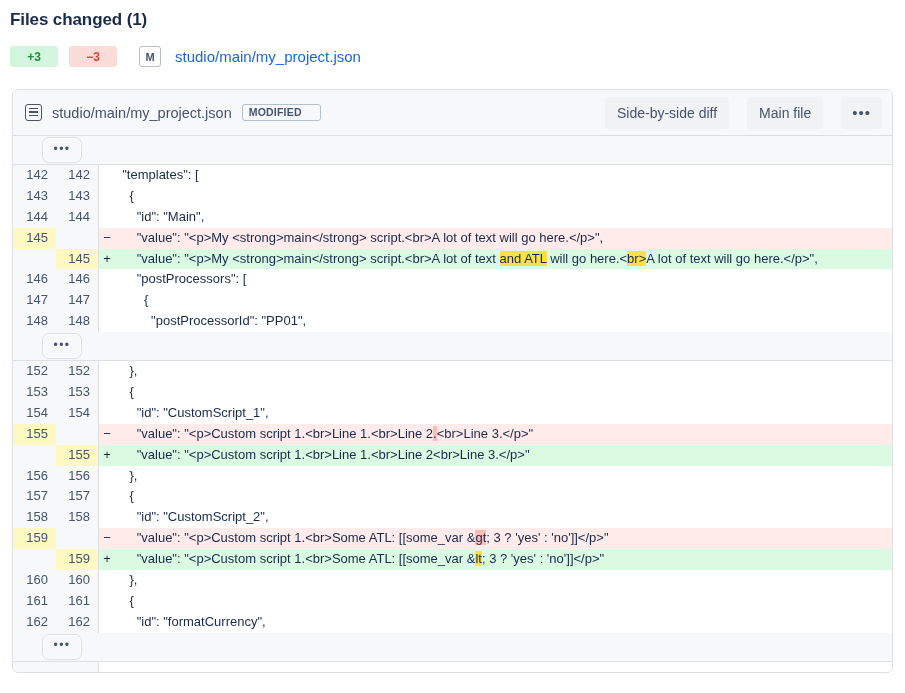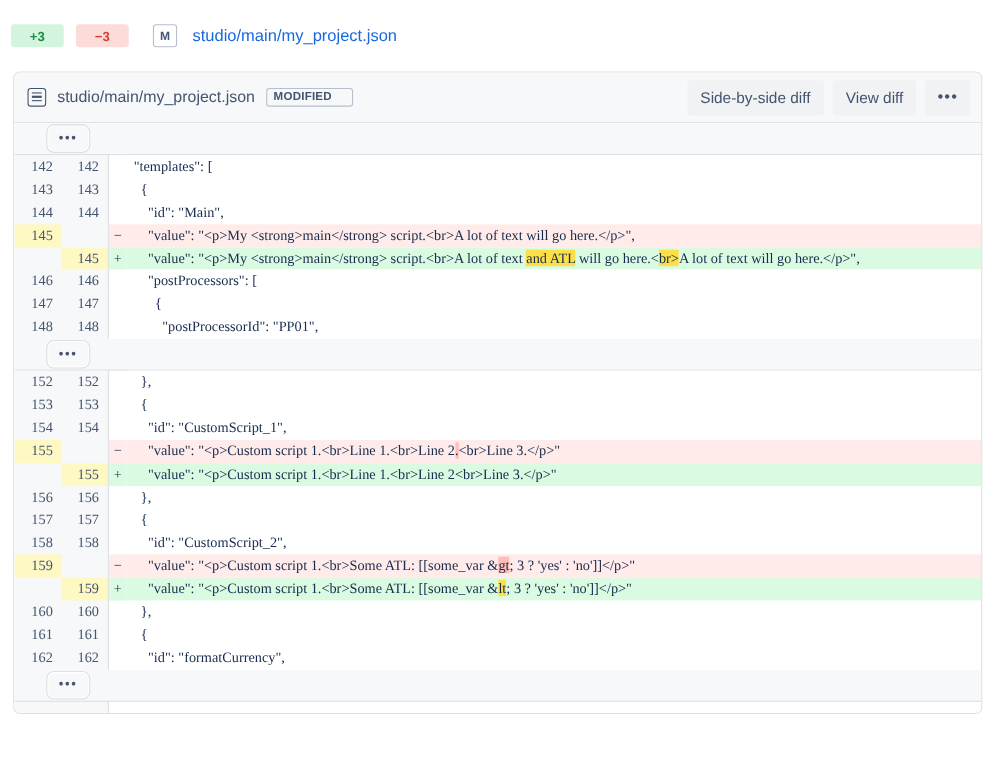--- a/index.html
+++ b/index.html
@@ -109,21 +109,21 @@
     font-size: 10.5px;
     font-weight: bold;
     letter-spacing: 0.2px;
     color: #44546f;
     line-height: 1;
   }
   .header-actions {
     margin-left: auto;
     display: flex;
     align-items: center;
-    gap: 8px;
+    gap: 18px;
   }
   .hbtn {
     background: #f1f2f4;
     border: none;
     border-radius: 3px;
     color: #44546f;
     font-size: 14px;
     font-family: "Liberation Sans", sans-serif;
     height: 32px;
     padding: 0 12px;
@@ -175,21 +175,21 @@
     letter-spacing: 1.5px;
     color: #44546f;
     line-height: 1;
     margin-top: -3px;
   }
 
   .row {
     display: flex;
     align-items: flex-end;
     height: 20.9px;
-    font-family: Liberation Serif, serif;
+    font-family: Liberation Sans, sans-serif;
     font-size: 13px;
     line-height: 20.9px;
     white-space: pre;
   }
   .ln {
     width: 43px;
     flex: 0 0 43px;
     text-align: right;
     padding-right: 8px;
     color: #44546f;
@@ -217,41 +217,42 @@
   .row.add .sign, .row.add .code { background: #dafbe1; }
   .row.del .ln, .row.add .ln { background: #fef9c3; }
 
   mark.w-del { background: #ffbdb5; color: #172b4d; }
   mark.w-add { background: #fde047; color: #172b4d; }
 </style>
 </head>
 <body>
 
 <div class="summary">
+  <div class="summary-title">Files changed (1)</div>
   <div class="summary-row">
     <span class="stat stat-add">+3</span>
     <span class="stat stat-del">−3</span>
     <span class="mod-chip">M</span>
     <a class="file-link" href="#">studio/main/my_project.json</a>
   </div>
 </div>
 
 <div class="card">
 
   <div class="card-header">
     <span class="doc-icon">
         <i></i>
         <i></i>
         <i></i>
       </span>
     <span class="header-path">studio/main/my_project.json</span>
     <span class="badge-modified">MODIFIED</span>
     <span class="header-actions">
       <button class="hbtn">Side-by-side diff</button>
-      <button class="hbtn">View diff</button>
+      <button class="hbtn">Main file</button>
       <button class="hbtn hbtn-icon">•••</button>
     </span>
   </div>
 
   <div class="diff-body">
     <div class="gutter-bg"></div>
     <div id="hunks">
         <div class="sep-band">
           <div class="expander" style="top: 2px;">
             <span class="dots">•••</span>

